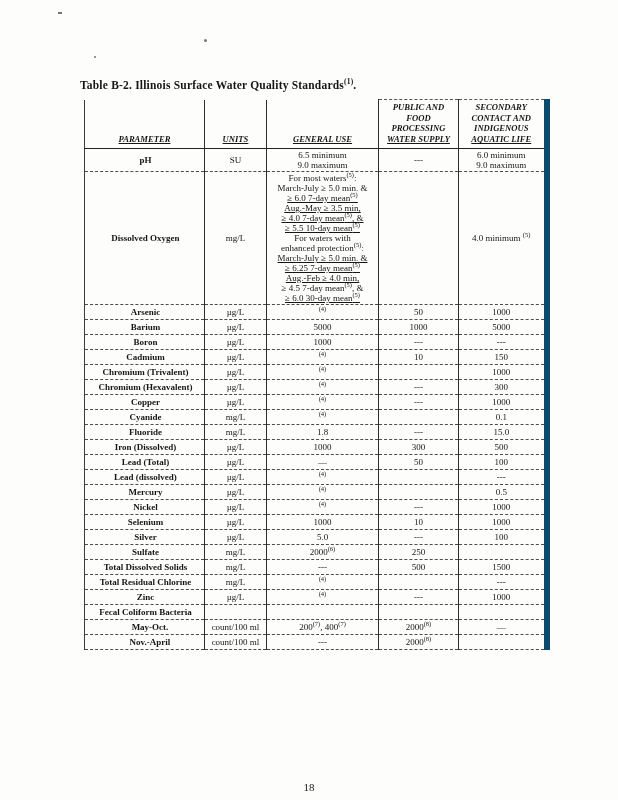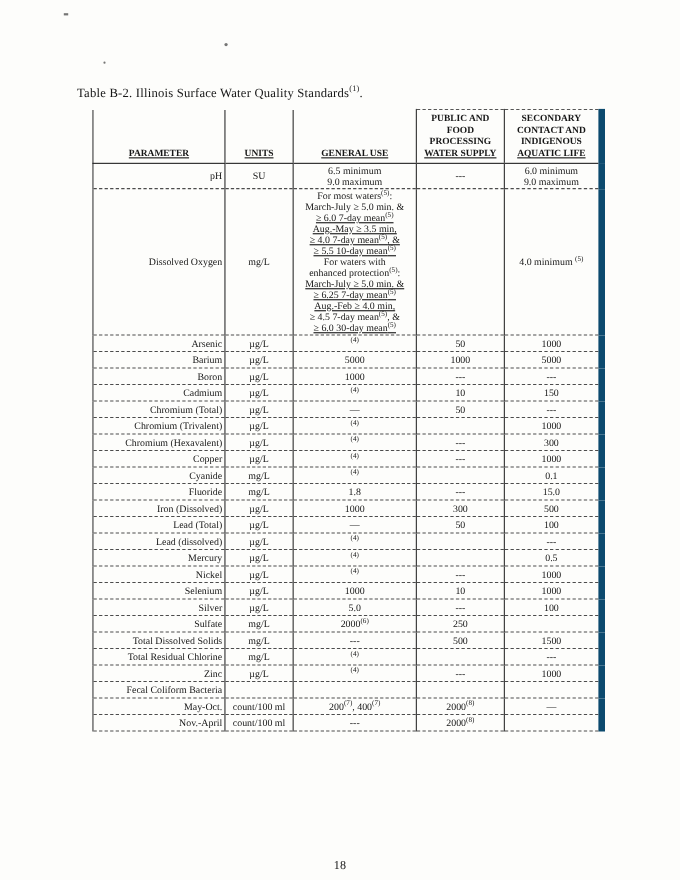--- a/index.html
+++ b/index.html
@@ -9,42 +9,42 @@
     font-family:"Liberation Serif", serif;
     color:#161616;
     position:relative;overflow:hidden;
   }
   .page{position:absolute;inset:0;}
   .speck{position:absolute;background:#3a3a3a;border-radius:50%;opacity:.7;}
   .s1{left:204px;top:39px;width:3px;height:3px;}
   .s2{left:94px;top:56px;width:2px;height:2px;}
   .s3{left:58px;top:12px;width:4px;height:2px;border-radius:0;}
   .title{
-    position:absolute;left:70px;top:79px;margin:0;
-    font-size:11.5px;font-weight:normal;letter-spacing:.2px;white-space:nowrap;
+    position:absolute;left:80px;top:79px;margin:0;
+    font-size:11.5px;font-weight:bold;letter-spacing:.2px;white-space:nowrap;
   }
   .title sup{font-size:7.5px;}
   table{
     position:absolute;left:84px;top:99px;
     border-collapse:collapse;table-layout:fixed;width:462px;
   }
   th,td{border-left:1px solid #2e2e2e;}
   th:first-child,td:first-child{border-left:1px solid #3c3c3c;}
   th:last-child,td:last-child{border-right:6px solid #0c4a6e;}
   th{
     font-size:8.6px;font-weight:bold;text-align:center;vertical-align:bottom;
-    padding:2px 1px 3px;border-bottom:1.5px solid #222;line-height:1.25;
+    padding:2px 1px 3px;border-bottom:1.5px solid #222;line-height:1.25;font-style:italic;
   }
   th:nth-child(4),th:nth-child(5){border-top:1px dashed #555;}
   td{
     font-size:9px;text-align:center;vertical-align:middle;
     padding:1px 2px;line-height:1.15;height:12px;
     border-bottom:1px dashed #4c4c4c;
   }
-  td.pcol{text-align:right;padding-left:4px;font-weight:normal;white-space:nowrap;margin-left:48px;}
+  td.pcol{text-align:center;padding-left:4px;font-weight:bold;white-space:nowrap;margin-left:48px;}
   td.pcol.ind{padding-left:13px;}
   td .ln{line-height:10px;}
   .u{text-decoration:underline;}
   sup{font-size:6.5px;line-height:0;}
   .page-number{
     position:absolute;left:0;right:0;top:757px;
     text-align:center;font-size:11px;margin-top:24px;
   }
 </style>
 </head>
@@ -147,27 +147,20 @@
           <td>---</td>
         </tr>
         <tr>
           <td class="pcol">Cadmium</td>
           <td>µg/L</td>
           <td><sup>(4)</sup></td>
           <td>10</td>
           <td>150</td>
         </tr>
         <tr>
-          <td class="pcol">Chromium (Total)</td>
-          <td>µg/L</td>
-          <td>—</td>
-          <td>50</td>
-          <td>---</td>
-        </tr>
-        <tr>
           <td class="pcol">Chromium (Trivalent)</td>
           <td>µg/L</td>
           <td><sup>(4)</sup></td>
           <td></td>
           <td>1000</td>
         </tr>
         <tr>
           <td class="pcol">Chromium (Hexavalent)</td>
           <td>µg/L</td>
           <td><sup>(4)</sup></td>

